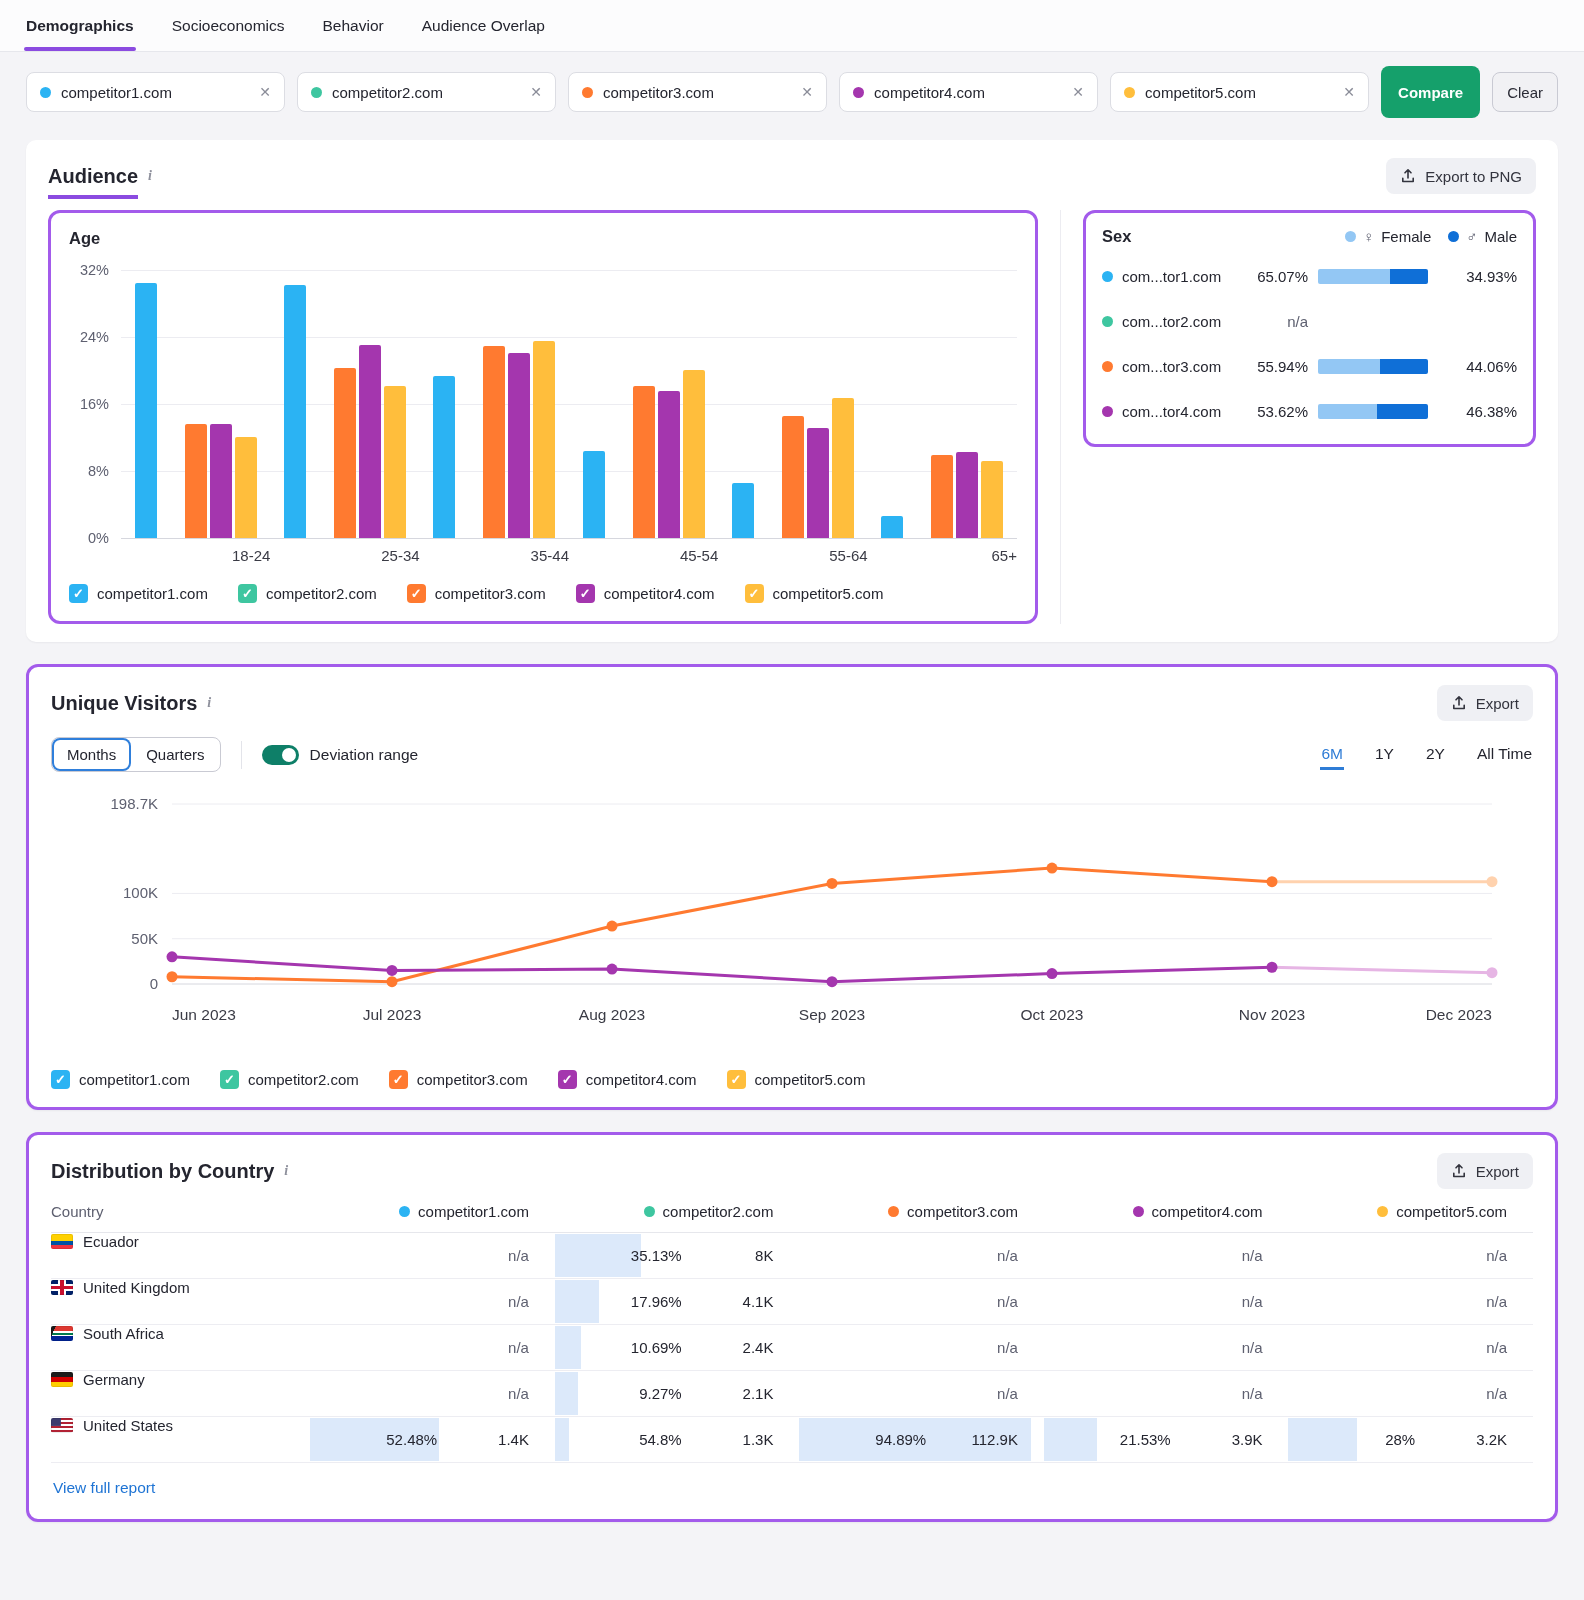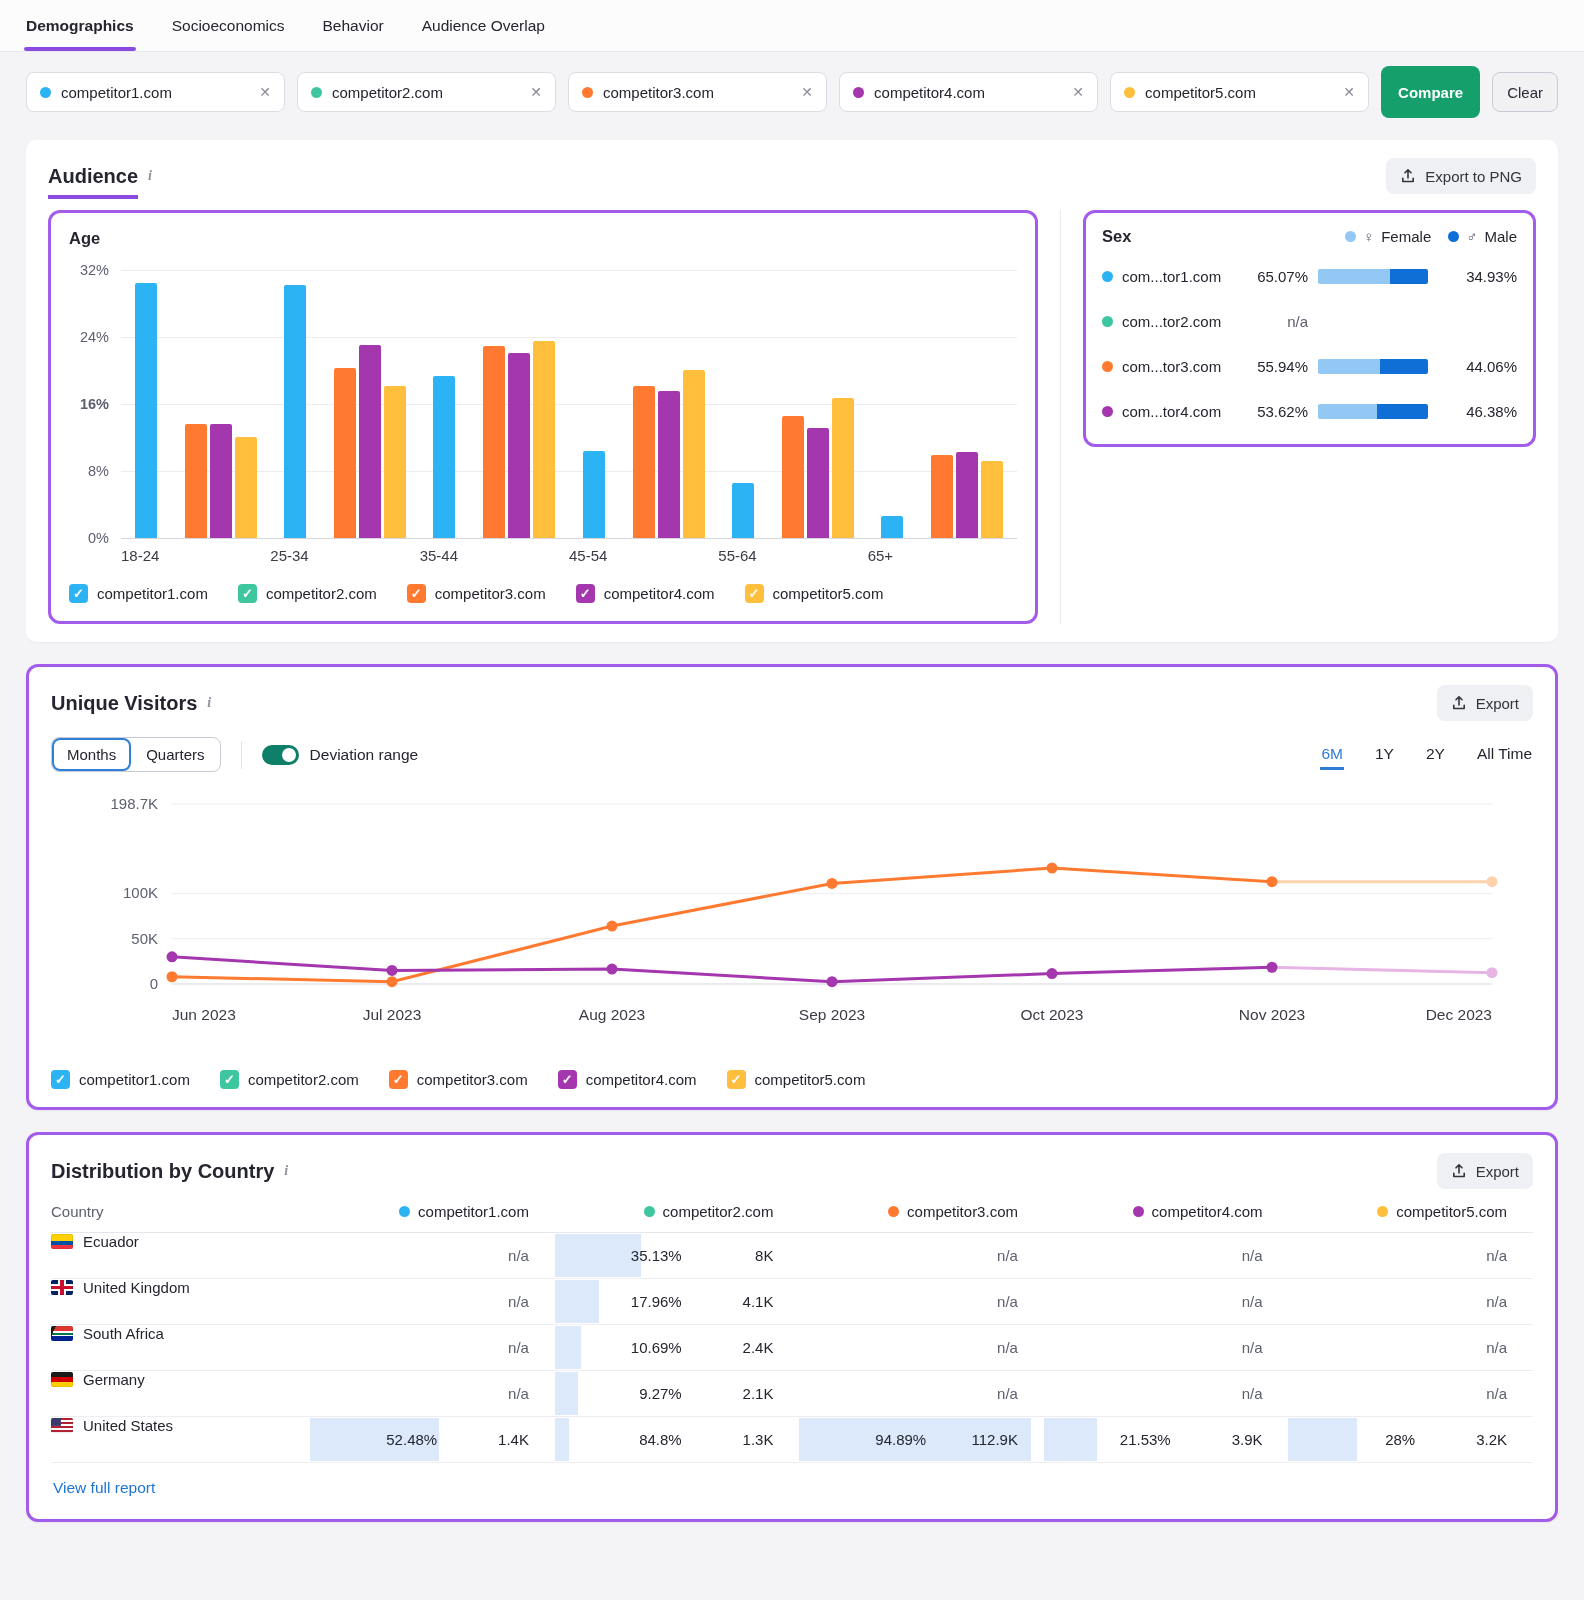--- a/index.html
+++ b/index.html
@@ -43,21 +43,21 @@
   .y-axis{width:52px;position:relative;height:268px}
   .y-axis span{position:absolute;right:12px;transform:translateY(-50%);font-size:14.5px;color:#5E6070}
   .plot{flex:1;position:relative;height:268px}
   .gridline{position:absolute;left:0;right:0;height:1px;background:#ECECF1}
   .gridline.zero{background:#D6D7DE}
   .groups{position:absolute;left:0;right:0;top:0;bottom:0;display:flex}
   .bar-group{flex:1;display:flex;justify-content:center;align-items:flex-end;gap:3px}
   .bar-slot{width:22px;height:100%;display:flex;align-items:flex-end}
   .bar{width:100%;border-radius:2px 2px 0 0}
   .x-labels{display:flex;margin-left:52px;margin-top:9px}
-  .x-labels span{flex:1;text-align:left;font-size:15px;color:#3A3B45}
+  .x-labels span{flex:1;text-align:right;font-size:15px;color:#3A3B45}
 
   
   .legend{display:flex;gap:30px;margin-top:20px;align-items:center;flex-wrap:wrap}
   .legend-item{display:flex;align-items:center;gap:9px;font-size:15px;cursor:pointer}
   .cbx{width:19px;height:19px;border-radius:4px;color:#fff;font-size:13px;display:flex;align-items:center;justify-content:center;font-weight:bold}
 
   
   .sex-box{padding:14px 16px 10px}
   .sex-head{display:flex;align-items:center}
   .sex-legend{margin-left:auto;display:flex;align-items:center;gap:7px;font-size:15px}
@@ -170,21 +170,21 @@
     </button>
   </div>
   <div class="aud-body">
     <div class="aud-left">
       <div class="pbox age-box">
         <div class="panel-title">Age</div>
         <div class="age-grid">
           <div class="y-axis">
               <span style="top: 0%;">32%</span>
               <span style="top: 25%;">24%</span>
-              <span style="top: 50%; font-weight: bold;">16%</span>
+              <span style="top: 50%;">16%</span>
               <span style="top: 75%;">8%</span>
               <span style="top: 100%;">0%</span>
             </div>
           <div class="plot">
               <div class="gridline" style="top: 0%;"></div>
               <div class="gridline" style="top: 25%;"></div>
               <div class="gridline" style="top: 50%;"></div>
               <div class="gridline" style="top: 75%;"></div>
               <div class="gridline zero" style="top: 100%;"></div>
               <div class="groups">
@@ -586,21 +586,21 @@
             <span class="flag flag-usa"></span>
             <span>United States</span>
           </div>
           <div class="cell">
             <span class="fill" style="width:52.48%"></span>
             <span class="pct">52.48%</span>
             <span class="abs">1.4K</span>
           </div>
           <div class="cell">
             <span class="fill" style="width:5.7%"></span>
-            <span class="pct">84.8%</span>
+            <span class="pct">54.8%</span>
             <span class="abs">1.3K</span>
           </div>
           <div class="cell">
             <span class="fill" style="width:94.89%"></span>
             <span class="pct">94.89%</span>
             <span class="abs">112.9K</span>
           </div>
           <div class="cell">
             <span class="fill" style="width:21.53%"></span>
             <span class="pct">21.53%</span>

